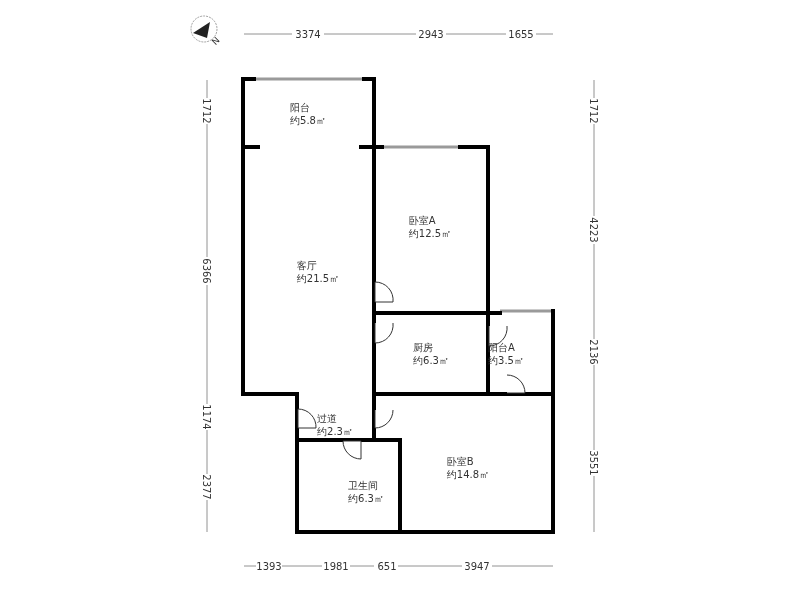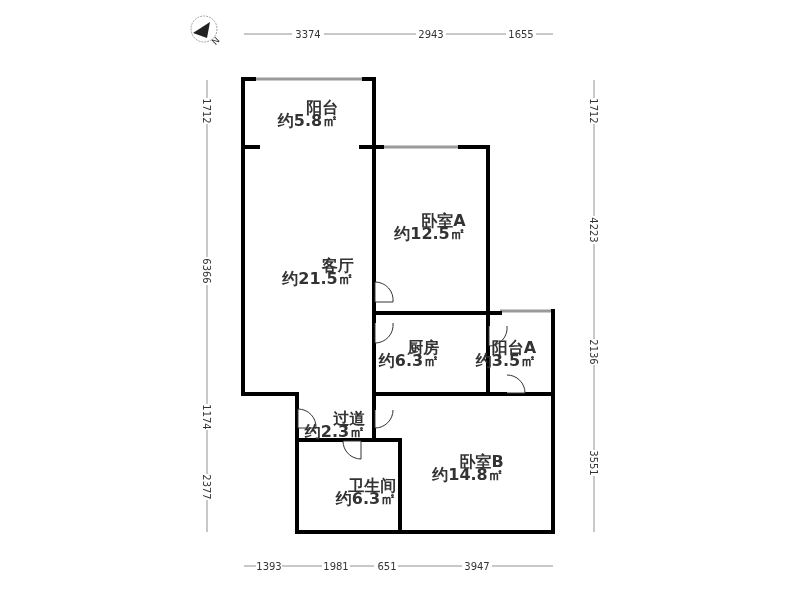--- a/index.html
+++ b/index.html
@@ -1,20 +1,20 @@
 <!DOCTYPE html>
 <html><head>
 <meta charset="utf-8">
 <style>
   html, body { margin:0; padding:0; background:#ffffff; }
   body { width:800px; height:600px; position:relative; overflow:hidden;
          font-family:"DejaVu Sans","Liberation Sans",sans-serif; }
   svg { position:absolute; left:0; top:0; }
   .dimtxt { font-size:10px; fill:#333; font-family:"DejaVu Sans","Liberation Sans",sans-serif; }
-  .room-label { position:absolute; text-align:right; font-size:16px; line-height:13px; color:#333; transform:translateX(-50%); white-space:nowrap;font-weight:bold; }
+  .room-label { position:absolute; text-align:left; font-size:10px; line-height:13px; color:#333; transform:translateX(-50%); white-space:nowrap; }
 </style>
 </head>
 <body>
 
 <svg width="800" height="600">
 
   <g>
     <circle cx="204" cy="29" r="13" fill="none" stroke="#888" stroke-width="0.8" stroke-dasharray="2,1"></circle>
     <polygon points="193,33 210,22 207,38" fill="#222"></polygon>
     <text x="214" y="46" font-size="9" fill="#333" transform="rotate(-45 214 44)">N</text>
@@ -104,21 +104,21 @@
     <div>约5.8㎡</div>
   </div>
 <div class="room-label" style="left:430px;top:214px">
     <div>卧室A</div>
     <div>约12.5㎡</div>
   </div>
 <div class="room-label" style="left:318px;top:259px">
     <div>客厅</div>
     <div>约21.5㎡</div>
   </div>
-<div class="room-label" style="left:409px;top:341px">
+<div class="room-label" style="left:431px;top:341px">
     <div>厨房</div>
     <div>约6.3㎡</div>
   </div>
 <div class="room-label" style="left:506px;top:341px">
     <div>阳台A</div>
     <div>约3.5㎡</div>
   </div>
 <div class="room-label" style="left:335px;top:412px">
     <div>过道</div>
     <div>约2.3㎡</div>

